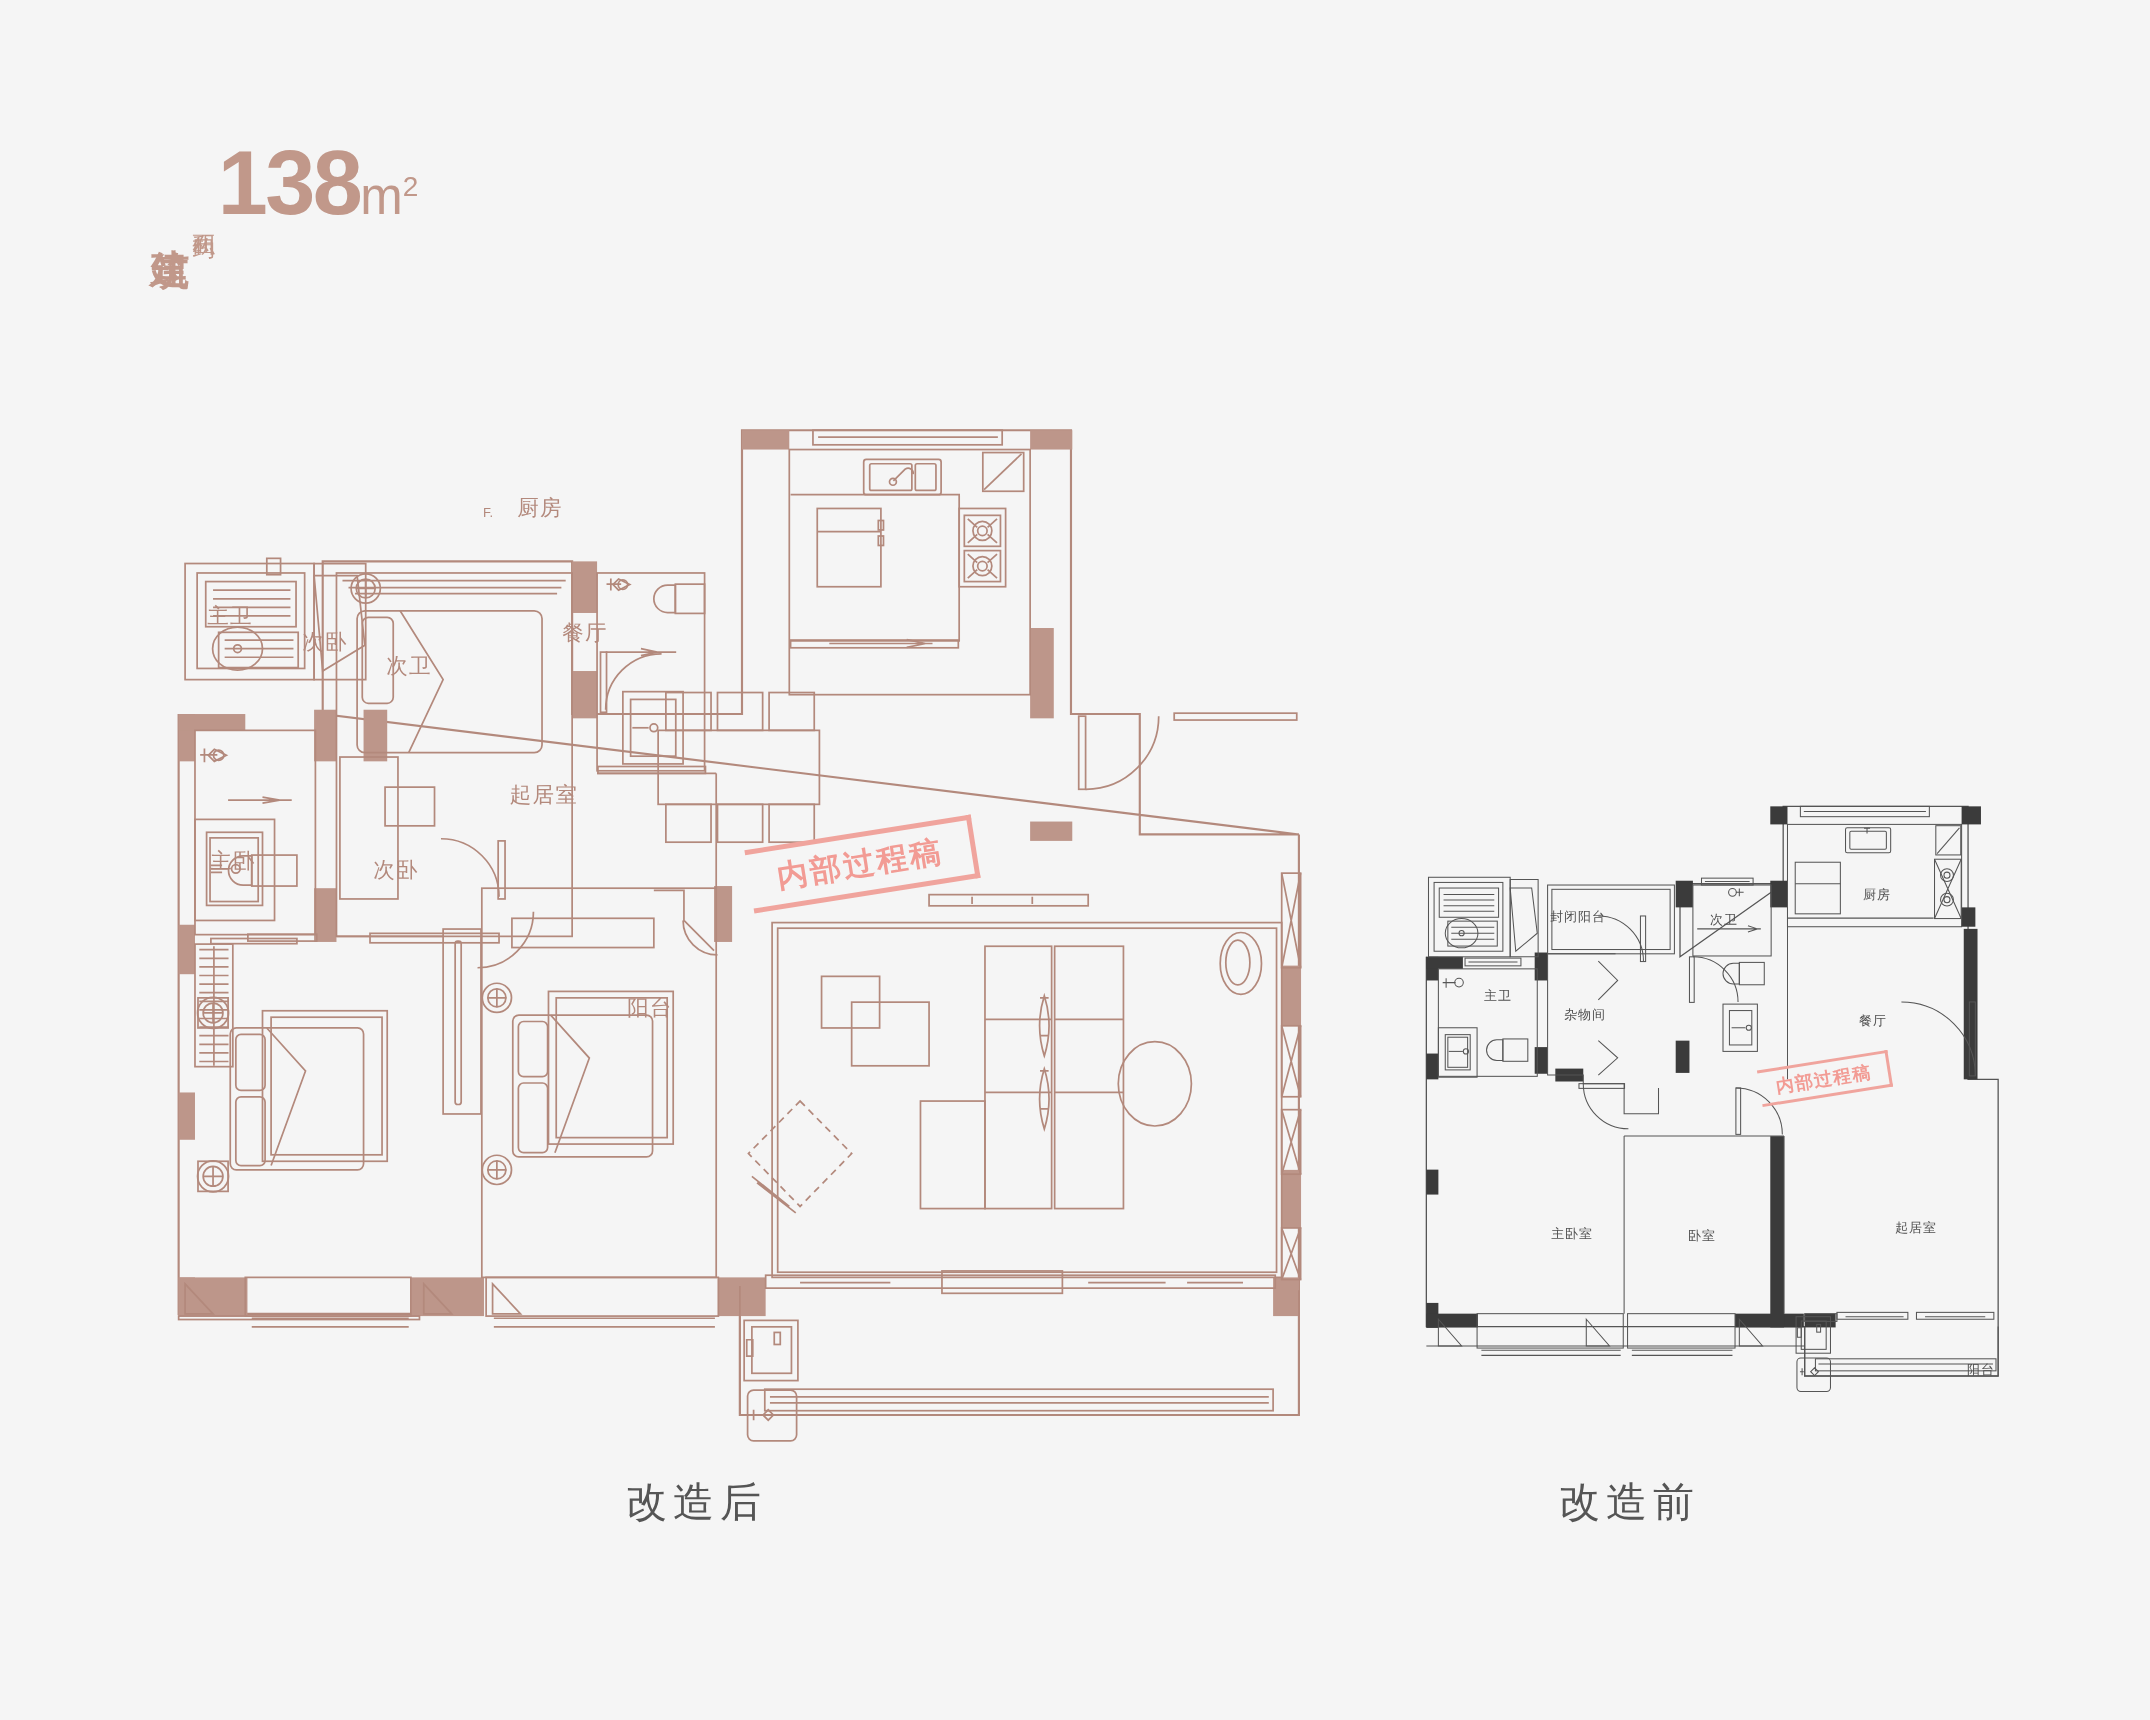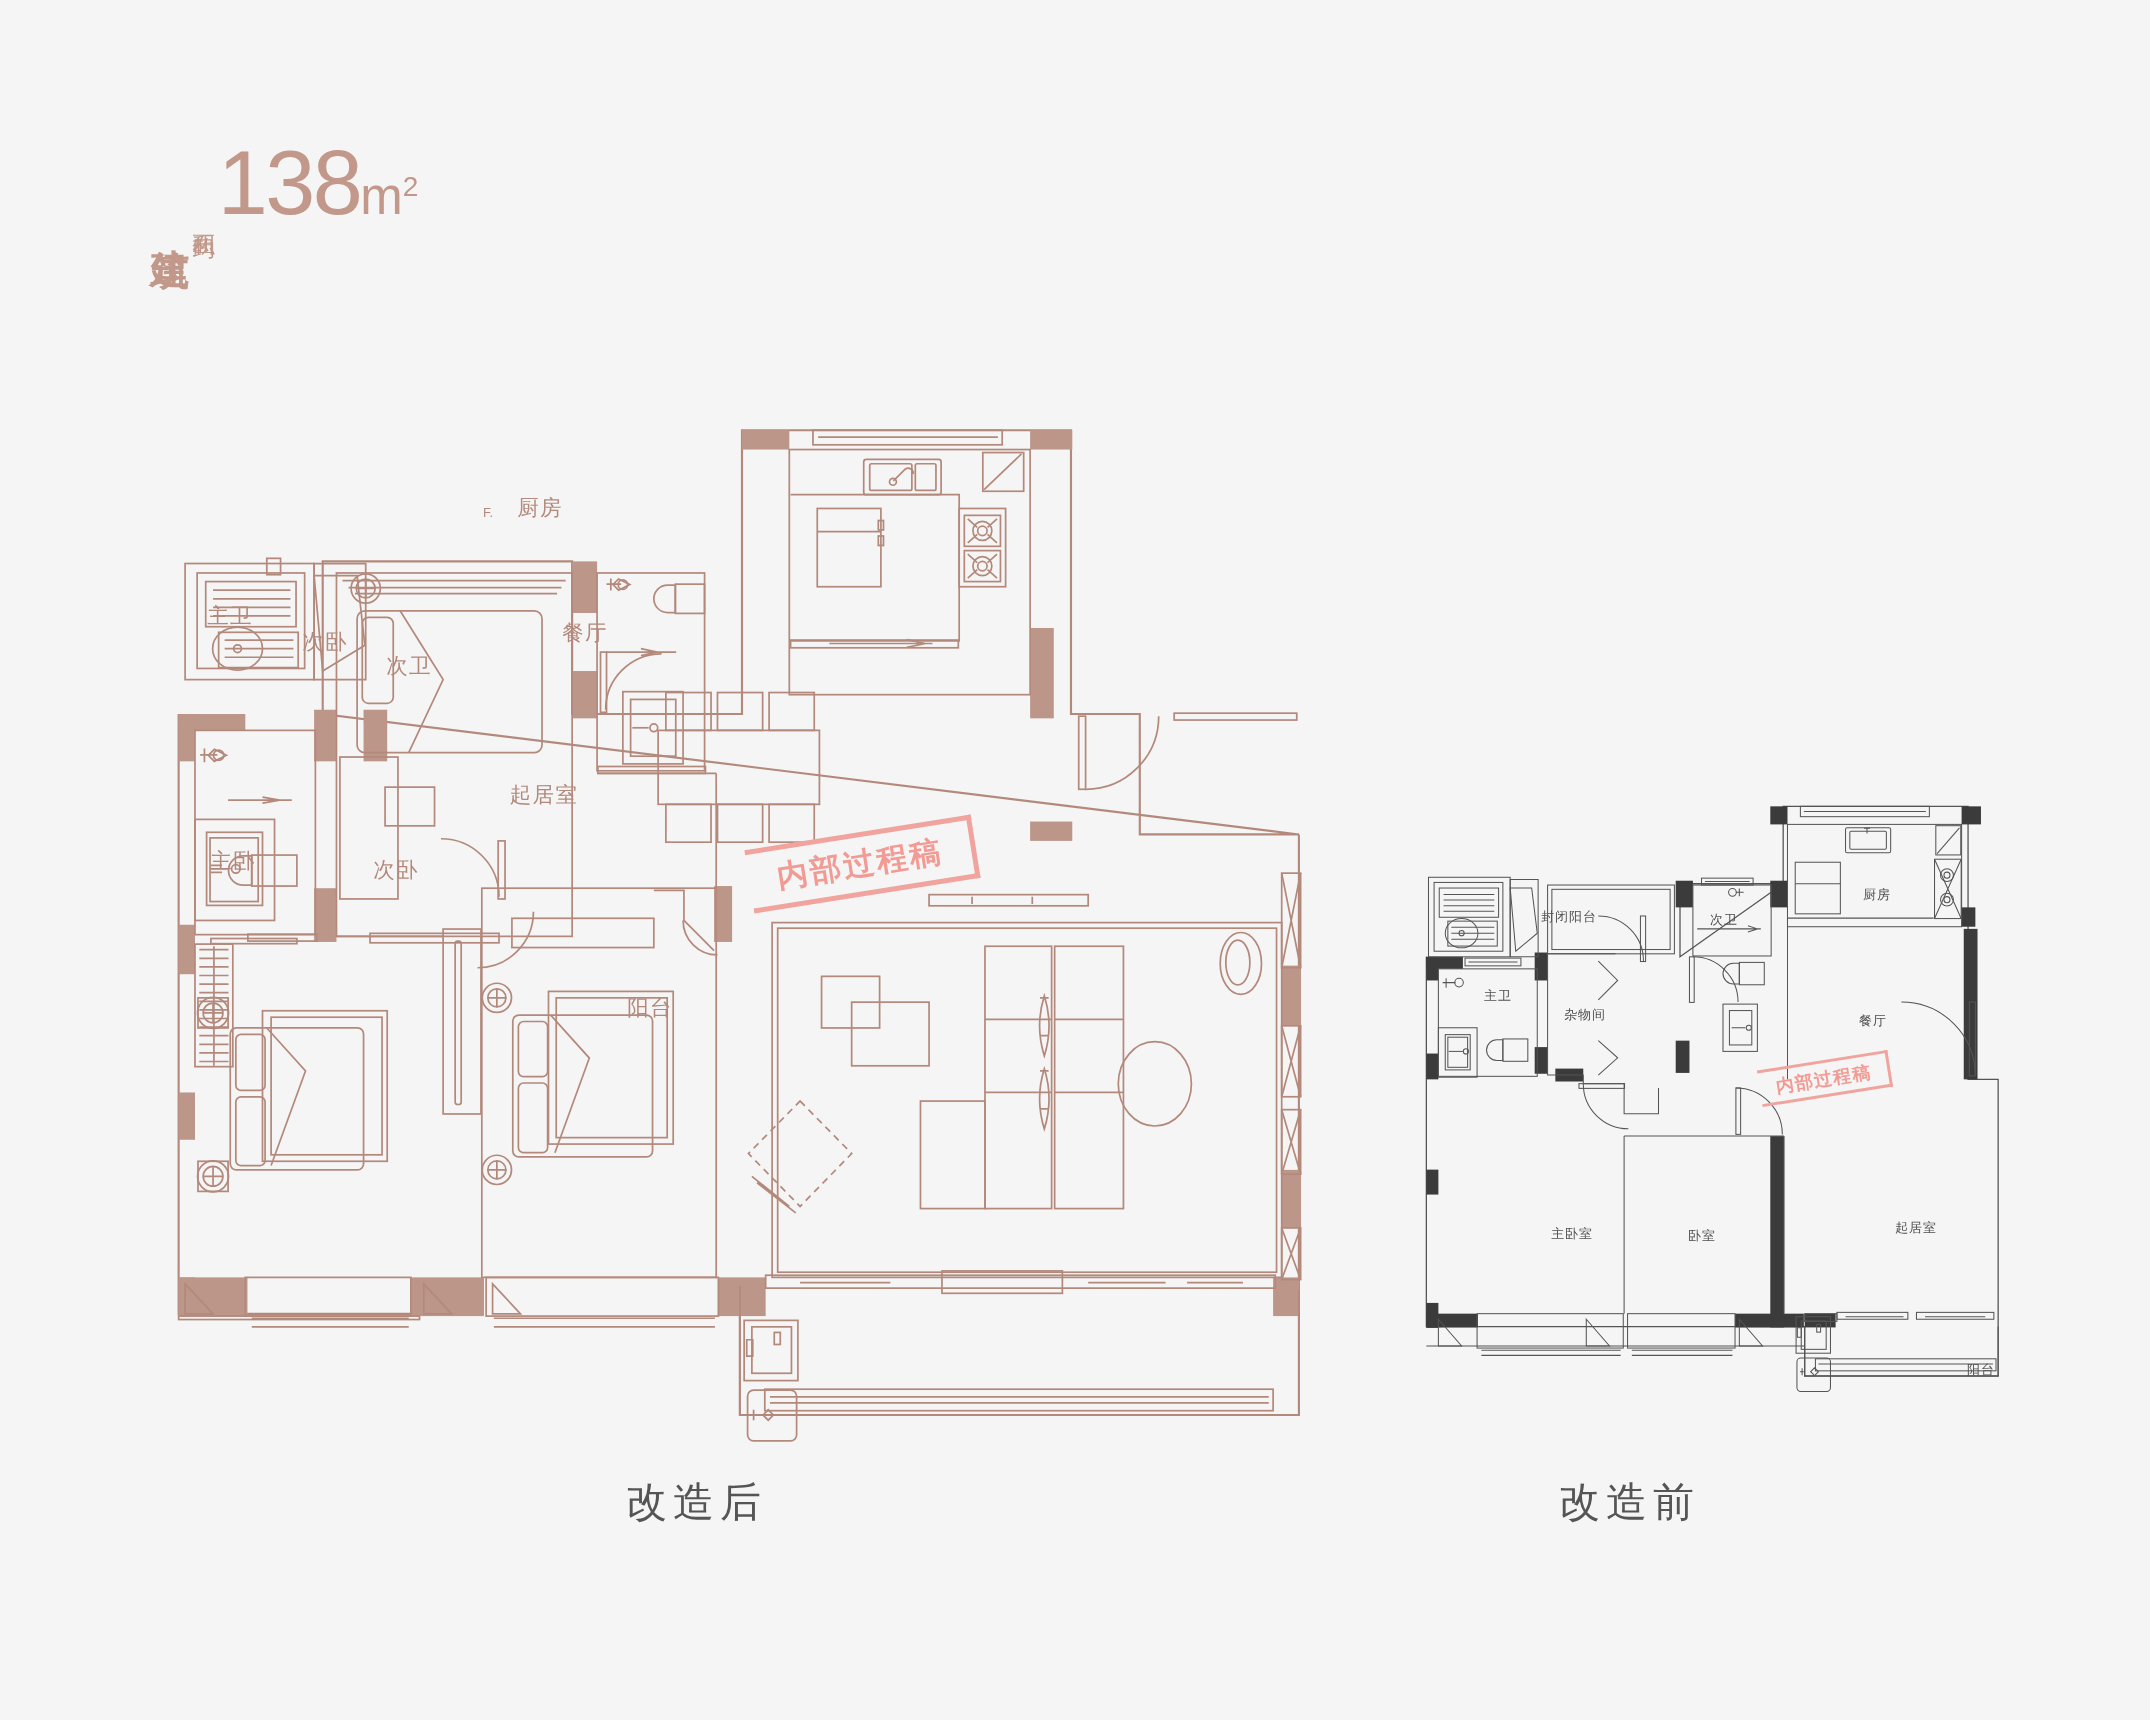--- a/index.html
+++ b/index.html
@@ -23,21 +23,21 @@
     writing-mode:vertical-rl;text-orientation:upright;
     font-size:39px;font-weight:bold;line-height:1.0;
     color:#c1988a;letter-spacing:1.7px;
   }
   .pfx-small{
     writing-mode:vertical-rl;text-orientation:upright;
     font-size:22.4px;line-height:1.05;color:#c1988a;
     letter-spacing:0.9px;margin-left:1.7px;padding-bottom:1.7px;
   }
   #title-area{
-    font-size:90px;font-weight:normal;color:#c1988a;
+    font-size:90px;font-weight:bold;color:#c1988a;
     line-height:0.84;letter-spacing:-2.6px;
   }
   #title-unit{
     font-size:51px;font-weight:normal;color:#c1988a;
     line-height:0.95;margin-left:0;
   }
   #title-unit sup{font-size:0.55em;}
   #title-rooms{
     font-size:48px;color:#555555;letter-spacing:3.4px;
     margin-left:17px;line-height:1.0;padding-bottom:5.2px;
@@ -588,21 +588,21 @@
       <rect x="962" y="1328" width="78" height="78" rx="9"></rect>
       <path d="M978 1360 h-9 M974 1352 v16 M994 1360 l9 -9 l9 9 l-9 9 Z"></path>
 
       <rect x="1055" y="1222" width="165" height="16"></rect>
       <rect x="1240" y="1222" width="180" height="16"></rect>
       <path d="M1075 1232 H1210 M1260 1232 H1400"></path>
     </g>
   </g>
 </svg>
 
-  <div class="rlabel" style="left:186px;top:130px;text-align:center;">封闭阳台</div>
+  <div class="rlabel" style="left:195px;top:130px;text-align:center;">封闭阳台</div>
   <div class="rlabel" style="left:341px;top:133px;">次卫</div>
   <div class="rlabel" style="left:494px;top:108px;">厨房</div>
   <div class="rlabel" style="left:115px;top:209px;">主卫</div>
   <div class="rlabel" style="left:202px;top:228px;">杂物间</div>
   <div class="rlabel" style="left:490px;top:234px;">餐厅</div>
   <div class="rlabel" style="left:142px;top:447px;margin-left:47px;">主卧室</div>
   <div class="rlabel" style="left:319px;top:449px;">卧室</div>
   <div class="rlabel" style="left:533px;top:441px;">起居室</div>
   <div class="rlabel" style="left:598px;top:583px;">阳台</div>
 </div>

